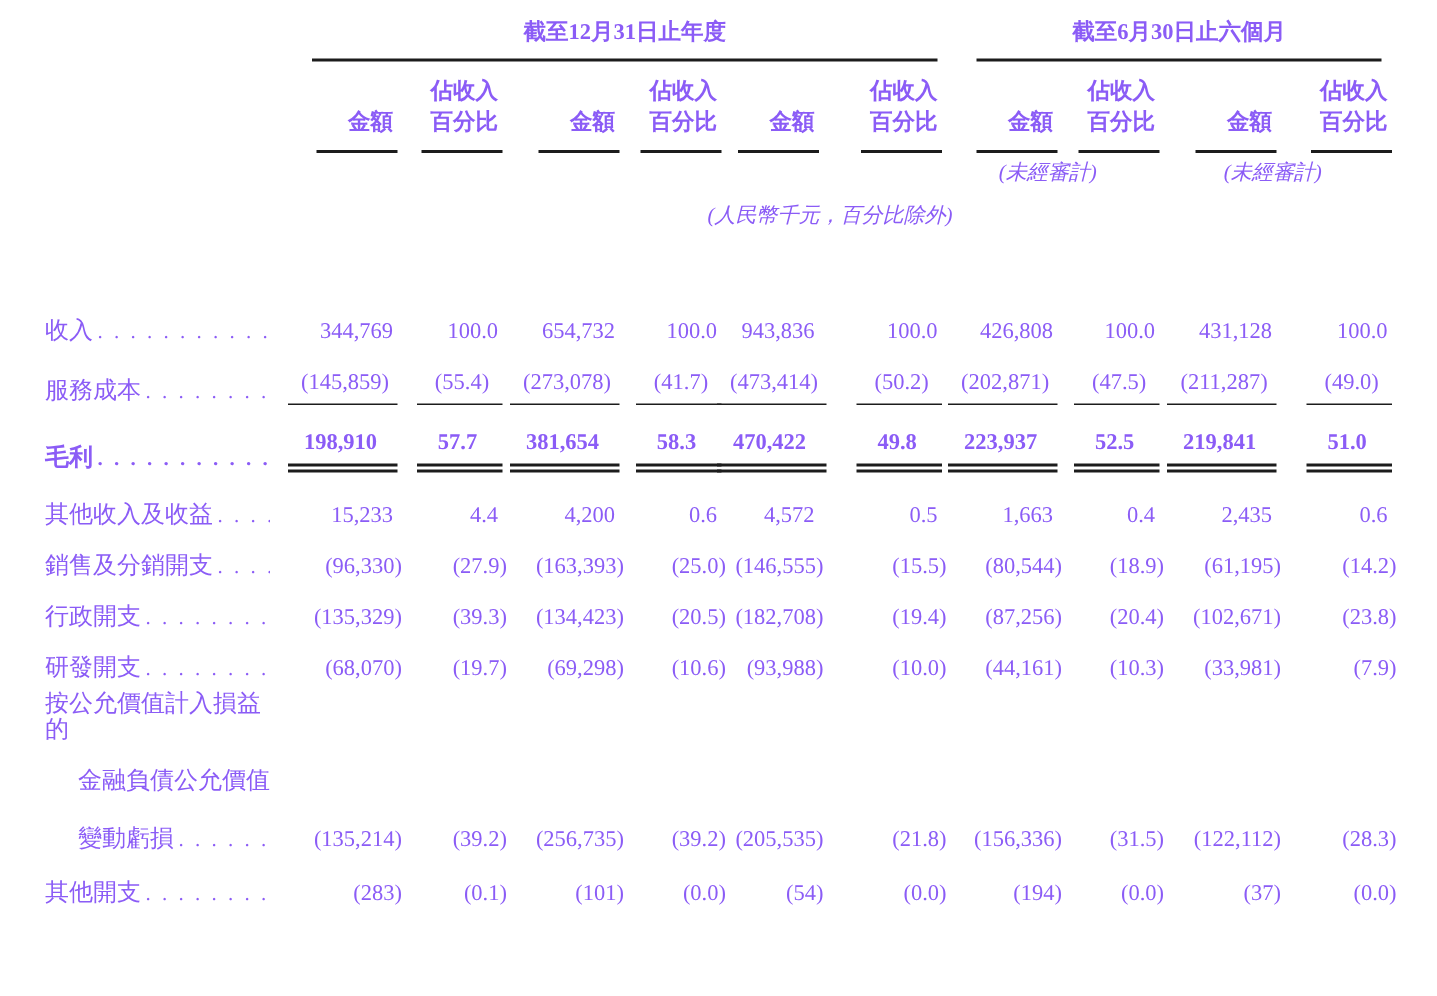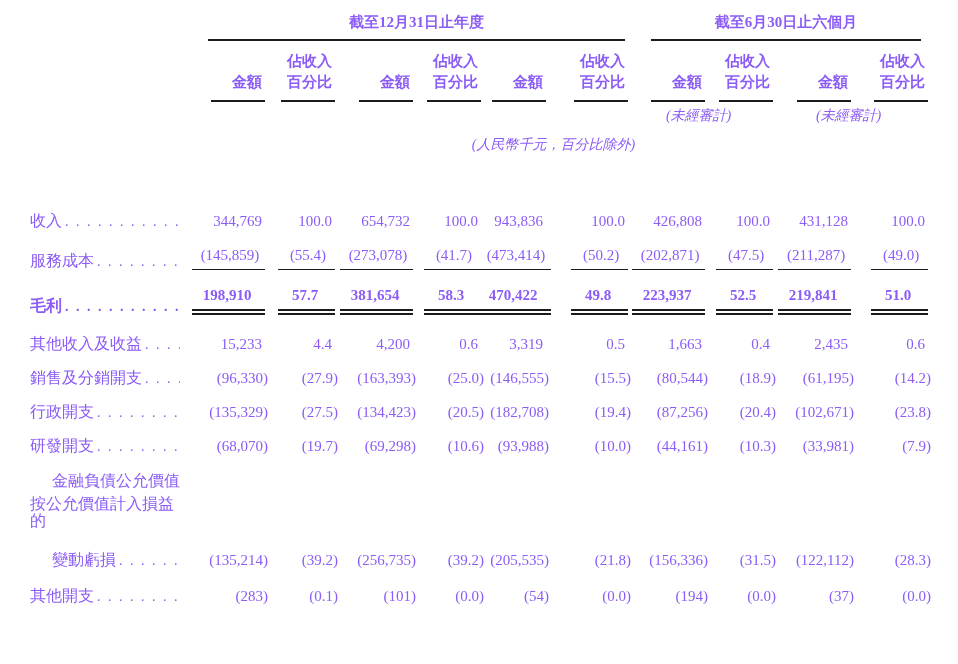--- a/index.html
+++ b/index.html
@@ -172,21 +172,21 @@
           <td class="lbl">
             <div class="lblflex">
               <span>其他收入及收益</span>
               <span class="dots"></span>
             </div>
           </td>
           <td class="amt"><span>15,233</span></td>
           <td class="pct"><span>4.4</span></td>
           <td class="amt"><span>4,200</span></td>
           <td class="pct"><span>0.6</span></td>
-          <td class="amt"><span>3,319</span></td>
+          <td class="amt"><span>4,572</span></td>
           <td class="pct"><span>0.5</span></td>
           <td class="amt"><span>1,663</span></td>
           <td class="pct"><span>0.4</span></td>
           <td class="amt"><span>2,435</span></td>
           <td class="pct"><span>0.6</span></td>
         </tr>
         <tr style="height: 34px;">
           <td class="lbl">
             <div class="lblflex">
               <span>銷售及分銷開支</span>
@@ -205,21 +205,21 @@
           <td class="pct"><span class="paren">(14.2)</span></td>
         </tr>
         <tr style="height: 34px;">
           <td class="lbl">
             <div class="lblflex">
               <span>行政開支</span>
               <span class="dots"></span>
             </div>
           </td>
           <td class="amt"><span class="paren">(135,329)</span></td>
-          <td class="pct"><span class="paren">(27.5)</span></td>
+          <td class="pct"><span class="paren">(39.3)</span></td>
           <td class="amt"><span class="paren">(134,423)</span></td>
           <td class="pct"><span class="paren">(20.5)</span></td>
           <td class="amt"><span class="paren">(182,708)</span></td>
           <td class="pct"><span class="paren">(19.4)</span></td>
           <td class="amt"><span class="paren">(87,256)</span></td>
           <td class="pct"><span class="paren">(20.4)</span></td>
           <td class="amt"><span class="paren">(102,671)</span></td>
           <td class="pct"><span class="paren">(23.8)</span></td>
         </tr>
         <tr style="height: 34px;">
@@ -234,31 +234,31 @@
           <td class="amt"><span class="paren">(69,298)</span></td>
           <td class="pct"><span class="paren">(10.6)</span></td>
           <td class="amt"><span class="paren">(93,988)</span></td>
           <td class="pct"><span class="paren">(10.0)</span></td>
           <td class="amt"><span class="paren">(44,161)</span></td>
           <td class="pct"><span class="paren">(10.3)</span></td>
           <td class="amt"><span class="paren">(33,981)</span></td>
           <td class="pct"><span class="paren">(7.9)</span></td>
         </tr>
         <tr style="height: 34px;">
+          <td class="lbl">
+            <div class="lblflex">
+              <span>按公允價值計入損益的</span>
+            </div>
+          </td>
+          <td colspan="10"></td>
+        </tr>
+        <tr style="height: 34px;">
           <td class="lbl ind">
             <div class="lblflex">
               <span>金融負債公允價值</span>
-            </div>
-          </td>
-          <td colspan="10"></td>
-        </tr>
-        <tr style="height: 34px;">
-          <td class="lbl">
-            <div class="lblflex">
-              <span>按公允價值計入損益的</span>
             </div>
           </td>
           <td colspan="10"></td>
         </tr>
         <tr style="height: 40px;">
           <td class="lbl ind">
             <div class="lblflex">
               <span>變動虧損</span>
               <span class="dots"></span>
             </div>

